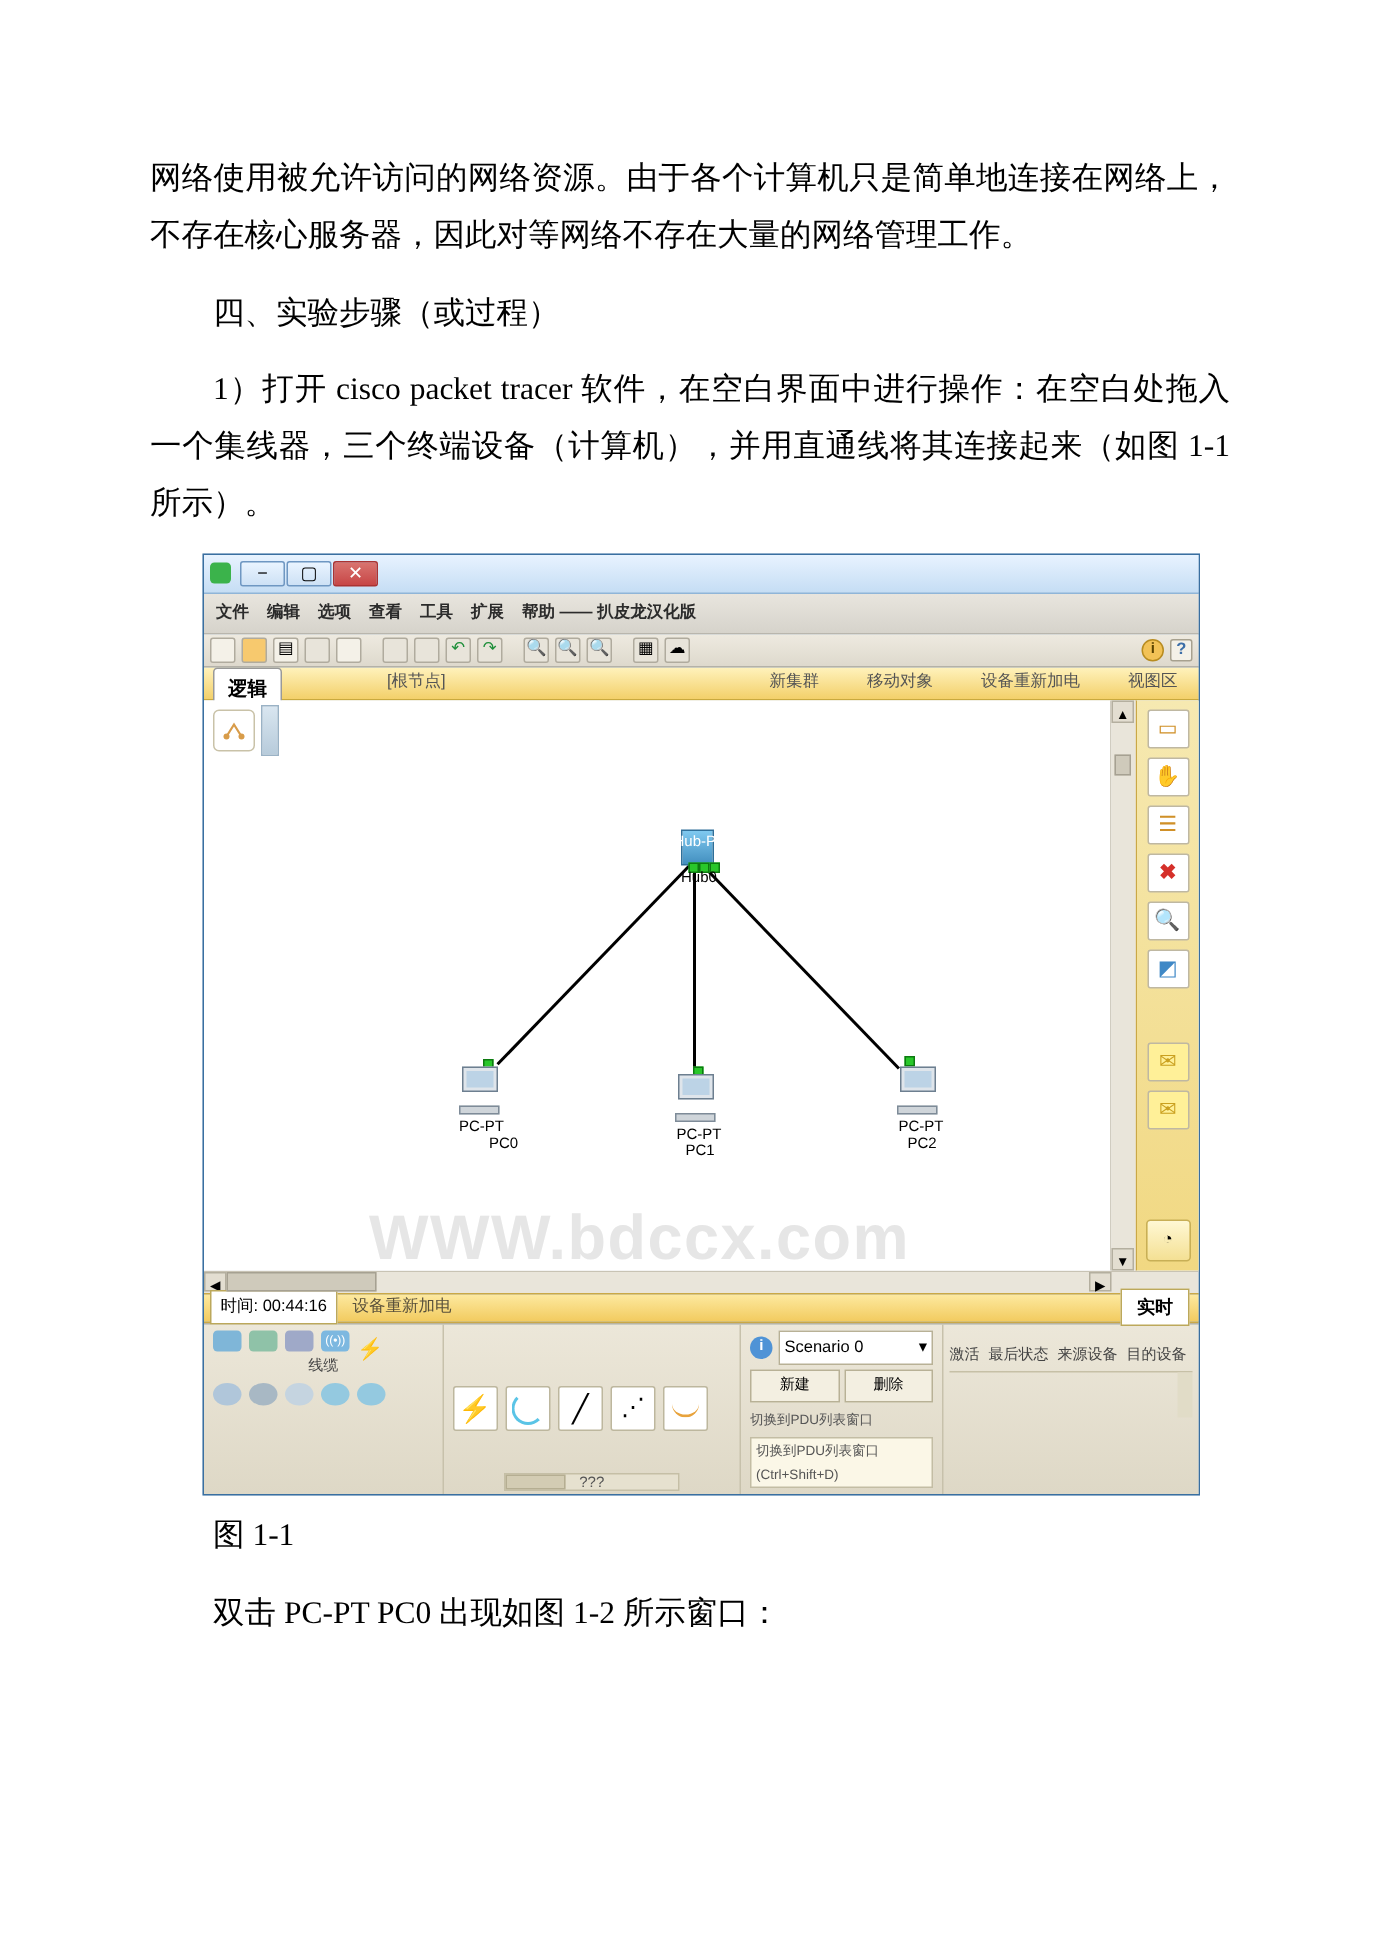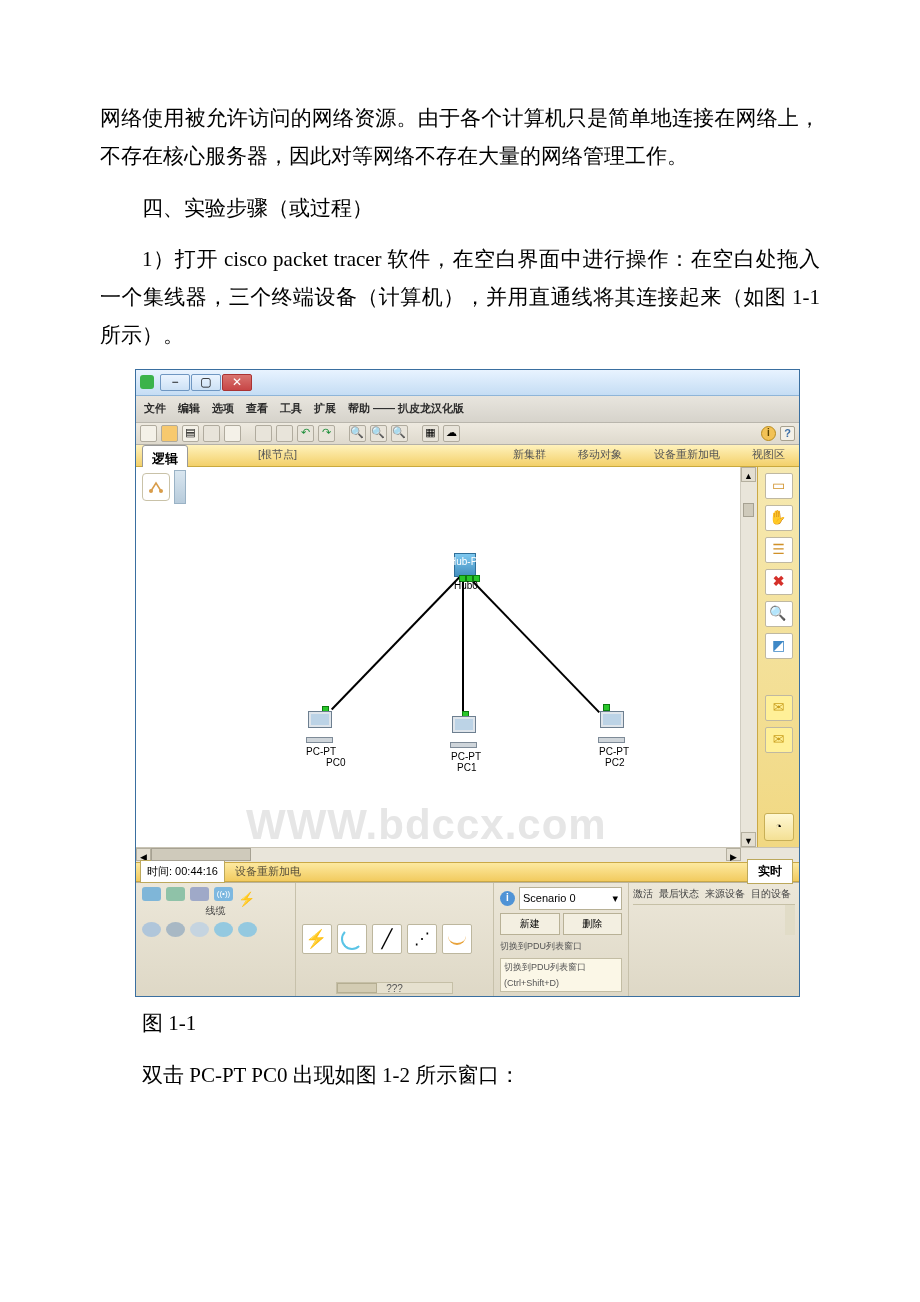--- a/index.html
+++ b/index.html
@@ -249,21 +249,21 @@
     width:15px;height:15px;border-radius:50%;background:#4f93d6;color:#fff;
     display:flex;align-items:center;justify-content:center;font-size:10px;font-weight:bold;
   }
   .sc-combo{flex:1;border:1px solid #b8b196;background:#fff;padding:1px 3px;display:flex;justify-content:space-between;}
   .scenario .brow{display:flex;gap:3px;}
   .scenario .bbtn{flex:1;border:1px solid #b8b196;background:#f3efe1;text-align:center;padding:1px 0;font-size:10px;}
   .sc-foot{font-size:9px;color:#555;display:flex;align-items:flex-start;gap:2px;}
   .sc-foot .hint{border:1px solid #c3bda4;background:#fbf7e7;padding:0 3px;}
 
   .evtable{
-    flex:0 0 170px;padding:2px 4px;
+    flex:0 0 170px;padding:12px 4px;
   }
   .evh{display:flex;gap:6px;font-size:10px;color:#444;border-bottom:1px solid #c6c0a6;padding-bottom:1px;}
   .evh span{white-space:nowrap;}
   .evsb{height:30px;border-right:10px solid #e1dcc7;}
 
 </style>
 </head>
 <body>
 
 <p class="para">网络使用被允许访问的网络资源。由于各个计算机只是简单地连接在网络上，不存在核心服务器，因此对等网络不存在大量的网络管理工作。</p>

